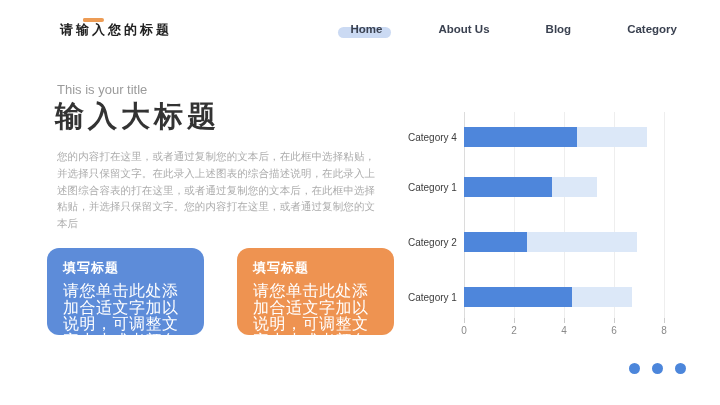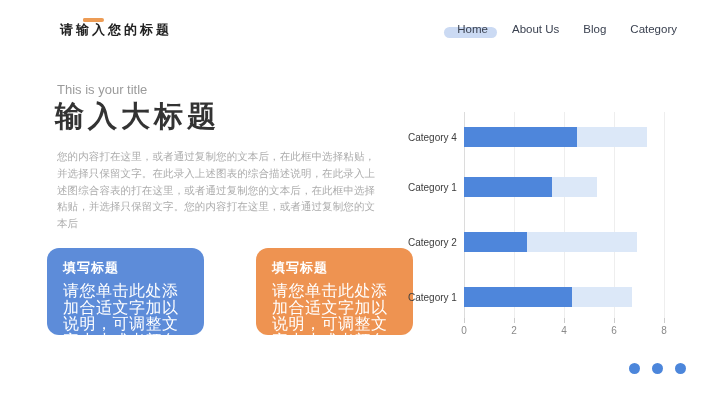--- a/index.html
+++ b/index.html
@@ -11,39 +11,39 @@
   
   .logo { position:absolute; left:27px; top:18px; }
   .logo .bar { height:4px; border-radius:2px; margin-bottom:3.5px; }
   .logo .b1 { width:15px; margin-left:4px; }
   .logo .b2 { width:14px; margin-left:0; }
   .logo .b3 { width:21px; }
   .brand-title {
     position:absolute; left:60px; top:21px; font-size:13px; font-weight:bold;
     color:#222; letter-spacing:3px; white-space:nowrap;
   }
-  .nav { position:absolute; top:23px; right:43px; display:flex; gap:24px; }
+  .nav { position:absolute; top:23px; right:43px; display:flex; gap:56px;font-weight:bold; }
   .nav-item { position:relative; font-size:11.5px; color:#3a4150; white-space:nowrap; }
   .nav-item .lbl { position:relative; z-index:1; }
   .nav-item .pill {
     display:none; position:absolute; left:-13px; right:-9px; bottom:-3px;
     height:11px; border-radius:6px; z-index:0;
   }
   .nav-item.active .pill { display:block; }
   
   .subtitle { position:absolute; left:57px; top:82px; font-size:13px; color:#9b9b9b; }
   .big-title {
     position:absolute; left:55px; top:97px; font-size:29px; font-weight:bold;
     color:#333; letter-spacing:4px;
   }
   .paragraph {
     position:absolute; left:57px; top:148px; width:318px;
     font-size:10.5px; line-height:16.8px; color:#acacac; text-align:justify;
   }
-  .cards { position:absolute; left:47px; top:248px; display:flex; gap:52px; }
+  .cards { position:absolute; left:47px; top:248px; display:flex; gap:33px; }
   .card {
     width:157px; height:87px; border-radius:12px; padding:11px 14px 0 16px;
     color:#ffffff;
   }
   .card h3 { font-size:13px; font-weight:bold; letter-spacing:1px; margin-bottom:6px; }
   .card p { font-size:16px; line-height:16.5px; letter-spacing:0.5px; }
   
   .chart { position:absolute; left:408px; top:112px; width:272px; height:232px; }
   .plot { position:absolute; left:56px; top:0; width:200px; height:206px; }
   .gridline { position:absolute; top:0; bottom:0; width:1px; background:#eeeeee; }

